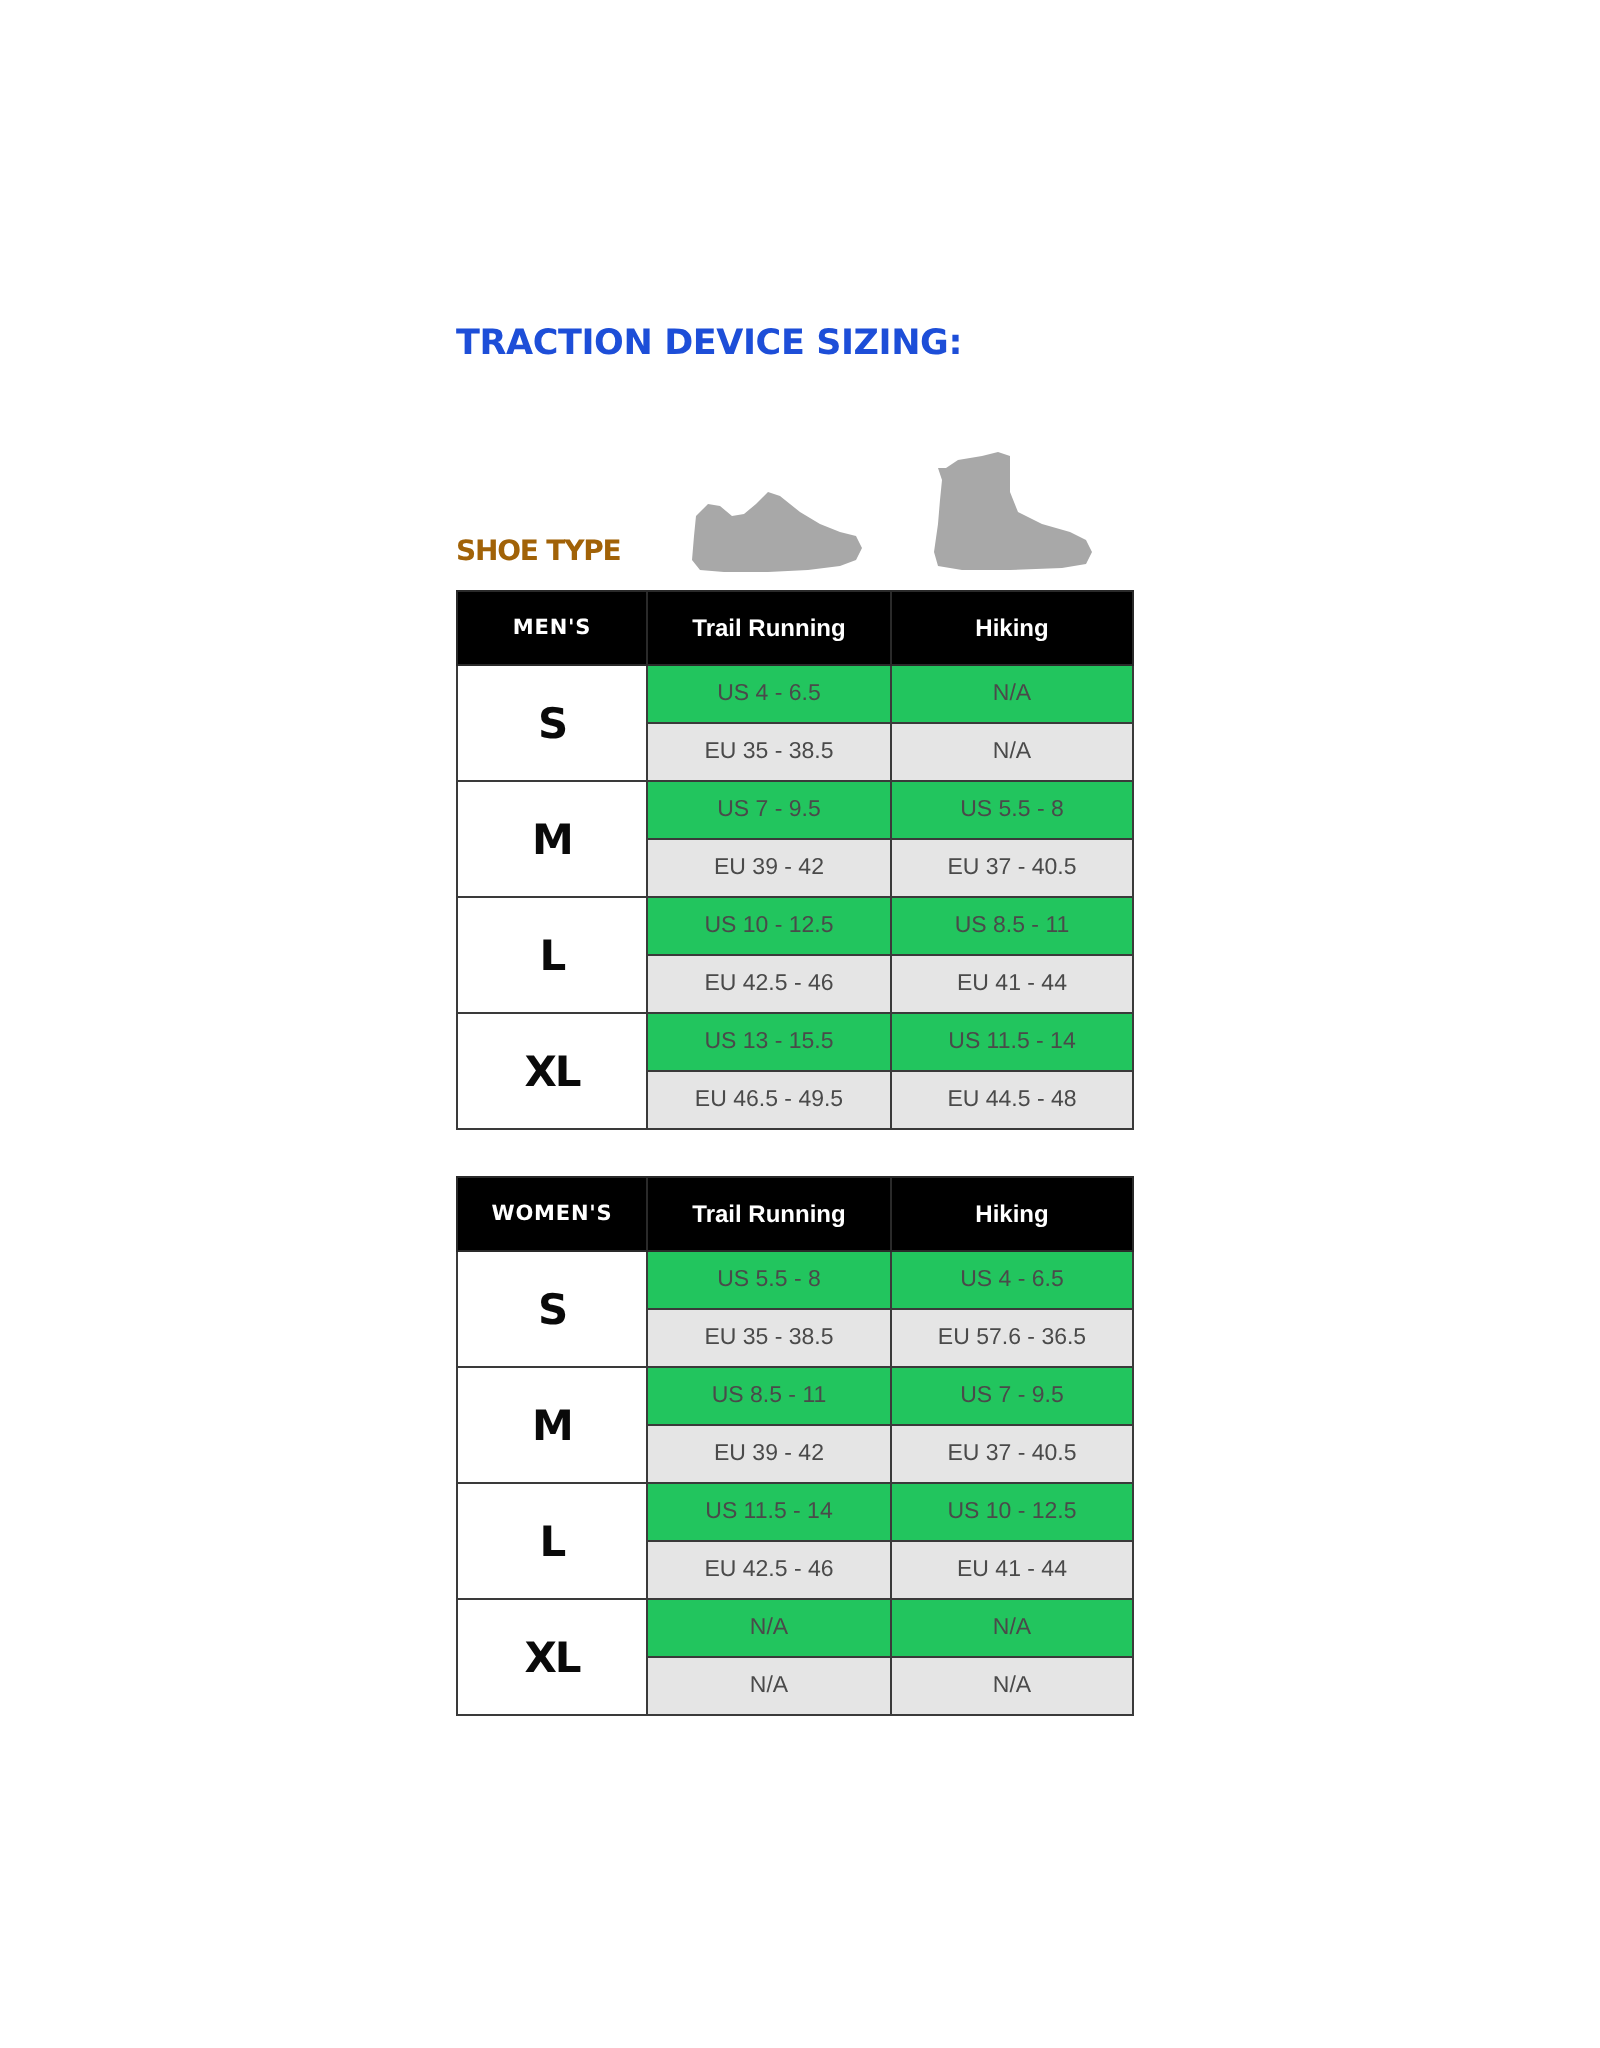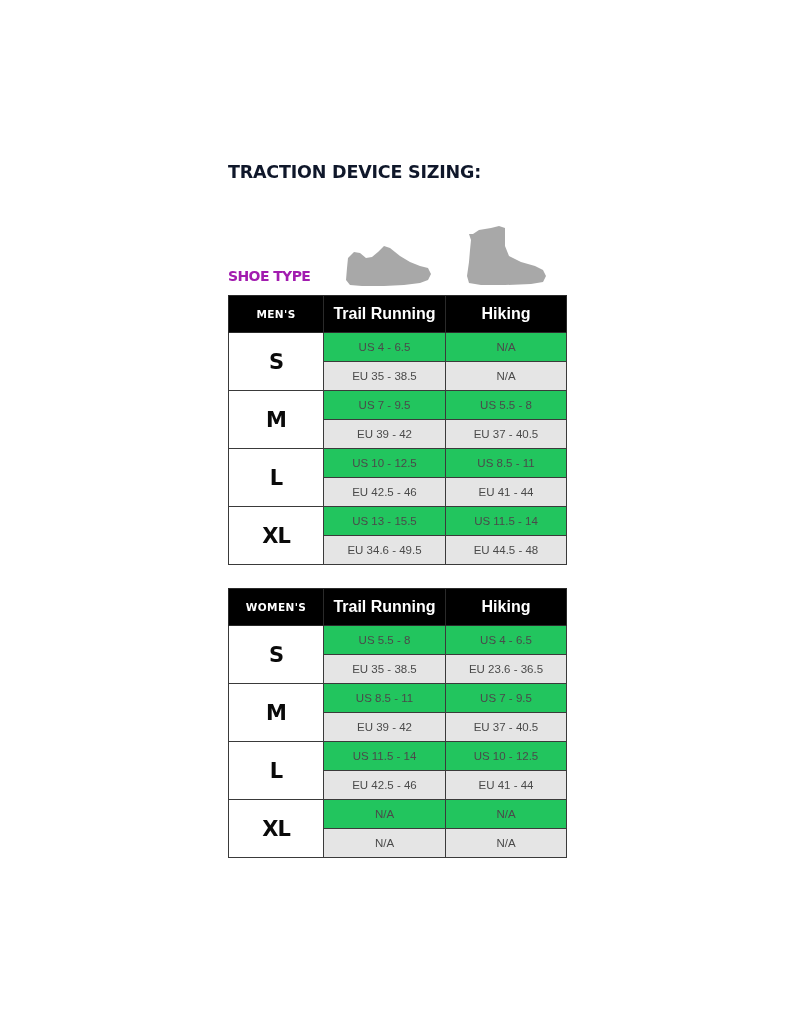--- a/index.html
+++ b/index.html
@@ -2,46 +2,46 @@
 <html><head>
 <meta charset="utf-8">
 <style>
   html, body { margin: 0; padding: 0; background: #ffffff; }
   body { width: 800px; height: 1024px; position: relative; overflow: hidden;
          font-family: "Liberation Sans", sans-serif; }
 
   .title {
     position: absolute; left: 228px; top: 162px;
     font-family: "DejaVu Sans", sans-serif; font-weight: bold;
-    font-size: 17.5px; line-height: 21px; color: #0f172a; letter-spacing: -0.2px;
+    font-size: 17.5px; line-height: 21px; color: #1d4ed8; letter-spacing: -0.2px;
     transform: scaleX(1.0); transform-origin: left top;
   }
   .shoe-type {
     position: absolute; left: 228px; top: 268px;
     font-family: "DejaVu Sans", sans-serif; font-weight: bold;
-    font-size: 14px; letter-spacing: -0.6px; color: #a21caf;
+    font-size: 14px; letter-spacing: -0.6px; color: #a16207;
   }
   .shoe-icon { position: absolute; }
   .shoe-run { left: 344px; top: 244px; width: 88px; height: 44px; }
   .shoe-boot { left: 465px; top: 226px; width: 82px; height: 60px; }
 
   table.size {
     position: absolute; left: 228px; width: 338px;
     border-collapse: collapse; table-layout: fixed;
   }
   table.size.men { top: 295px; }
   table.size.women { top: 588px; }
   table.size col.c0 { width: 95px; }
   table.size col.c1 { width: 122px; }
   table.size col.c2 { width: 121px; }
 
   table.size th {
     background: #000000; color: #ffffff; height: 36px; padding: 0;
     border: 1.5px solid #2a2a2a; text-align: center; vertical-align: middle;
-    font-weight: bold; font-size: 16px;
+    font-weight: bold; font-size: 12px;
   }
   table.size th.cat {
     font-family: "DejaVu Sans", sans-serif; font-size: 10.5px; letter-spacing: 0.4px; margin-left: 38px;
   }
   table.size td {
     height: 28px; padding: 0; text-align: center; vertical-align: middle;
     border: 1.5px solid #3a3a3a; color: #4a4a4a; font-size: 11.5px;
   }
   table.size td.us { background: #22c55e; }
   table.size td.eu { background: #e5e5e5; }
@@ -107,21 +107,21 @@
     <tr>
       <td class="eu">EU 42.5 - 46</td>
       <td class="eu">EU 41 - 44</td>
     </tr>
     <tr>
       <td class="size-label" rowspan="2">XL</td>
       <td class="us">US 13 - 15.5</td>
       <td class="us">US 11.5 - 14</td>
     </tr>
     <tr>
-      <td class="eu">EU 34.6 - 49.5</td>
+      <td class="eu">EU 46.5 - 49.5</td>
       <td class="eu">EU 44.5 - 48</td>
     </tr>
   </tbody>
 </table>
 
 <table class="size women">
   <colgroup>
       <col class="c0">
       <col class="c1">
       <col class="c2">
@@ -134,21 +134,21 @@
     </tr>
   </thead>
   <tbody>
     <tr>
       <td class="size-label" rowspan="2">S</td>
       <td class="us">US 5.5 - 8</td>
       <td class="us">US 4 - 6.5</td>
     </tr>
     <tr>
       <td class="eu">EU 35 - 38.5</td>
-      <td class="eu">EU 23.6 - 36.5</td>
+      <td class="eu">EU 57.6 - 36.5</td>
     </tr>
     <tr>
       <td class="size-label" rowspan="2">M</td>
       <td class="us">US 8.5 - 11</td>
       <td class="us">US 7 - 9.5</td>
     </tr>
     <tr>
       <td class="eu">EU 39 - 42</td>
       <td class="eu">EU 37 - 40.5</td>
     </tr>

